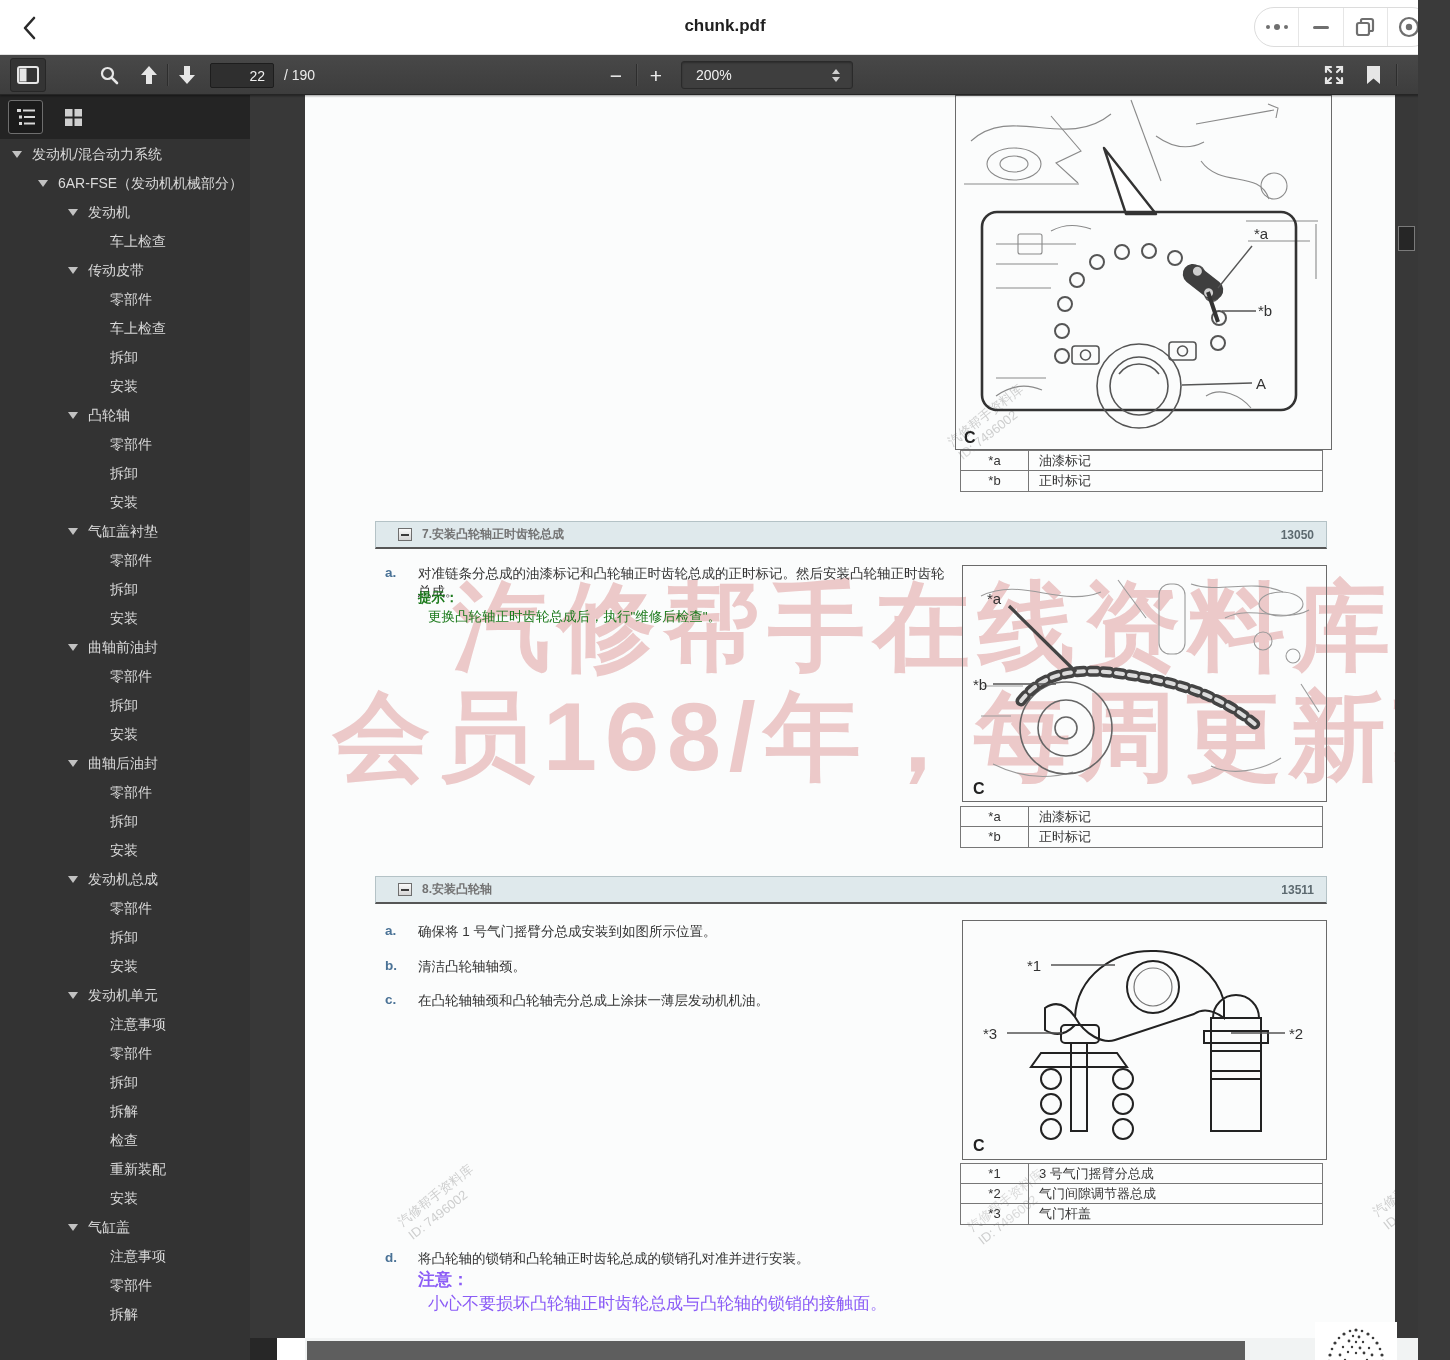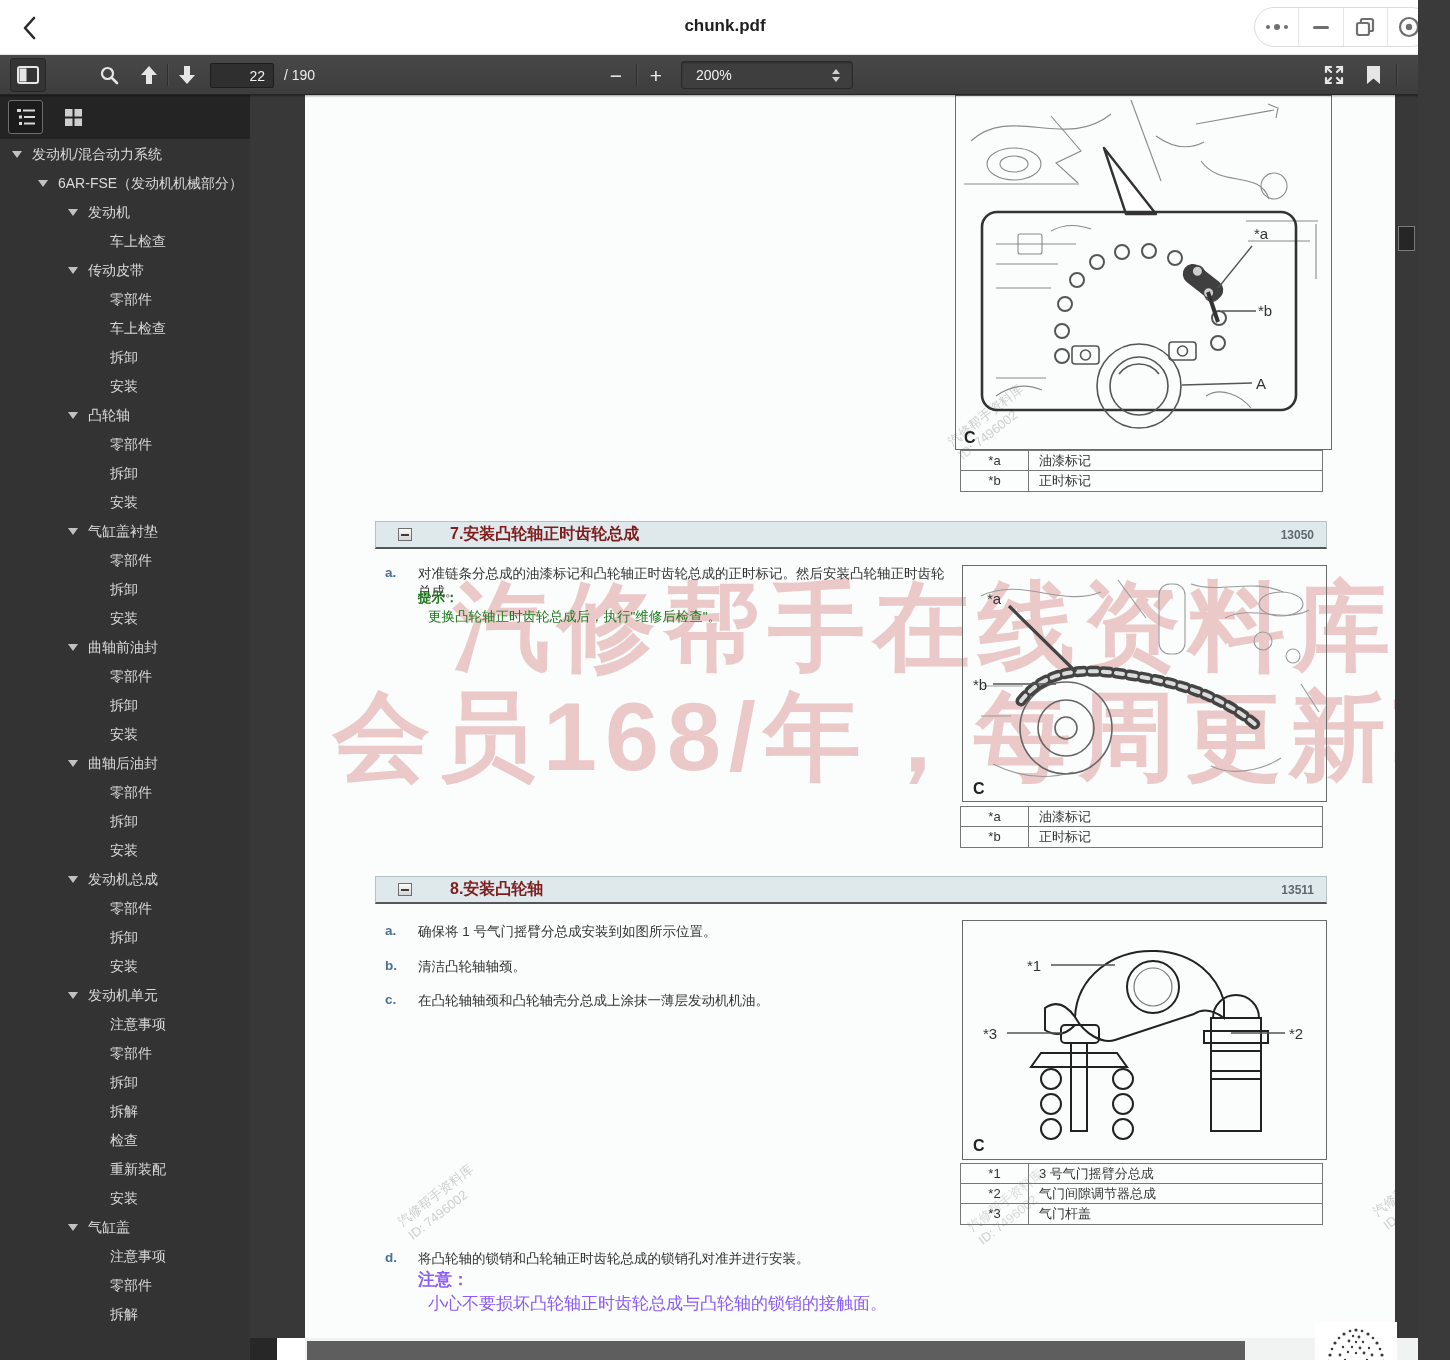--- a/index.html
+++ b/index.html
@@ -52,21 +52,21 @@
 
   
   .wm-big { position:absolute; color:rgba(214,130,130,.42); font-size:97px; letter-spacing:8px; white-space:nowrap; font-weight:bold; pointer-events:none; }
   .wm-stamp { position:absolute; color:rgba(110,110,110,.32); font-size:13px; line-height:17px; transform:rotate(-38deg); white-space:nowrap; pointer-events:none; }
 
   
   .sec-head { position:absolute; left:70px; width:952px; height:28px; background:#dfe9ec; border:1px solid #b4c2c6; border-bottom:2px solid #565656;
     display:flex; align-items:center; }
   .collapse-box { width:14px; height:13px; margin:0 10px 0 22px; background:linear-gradient(#fafafa,#d5d5d5); border:1px solid #6e6e6e; position:relative; cursor:pointer; }
   .collapse-box::after { content:""; position:absolute; left:2px; right:2px; top:5px; height:2px; background:#3c3c3c; }
-  .sec-title { font-size:16px; font-weight:bold; color:#7f1d1d;margin-left:28px; }
+  .sec-title { font-size:12px; font-weight:bold; color:#737373; }
   .sec-code { margin-left:auto; margin-right:12px; font-size:12px; font-weight:bold; color:#5d6a70; }
 
   .step { position:absolute; display:flex; font-size:13.5px; color:#333; }
   .step .slabel { width:33px; flex:none; color:#4a7296; font-weight:bold; }
   .tipblock { position:absolute; font-size:13.5px; color:#1c7a1c; }
   .tipblock .tlab { font-weight:bold; }
   .tipblock .tline { padding-left:10px; margin-top:1px; }
   .green-link { color:#1c7a1c; text-decoration:underline; cursor:pointer; }
   .noticeblock { position:absolute; font-size:17px; color:#8b5cf6; }
   .noticeblock .nlab { font-weight:bold; }

